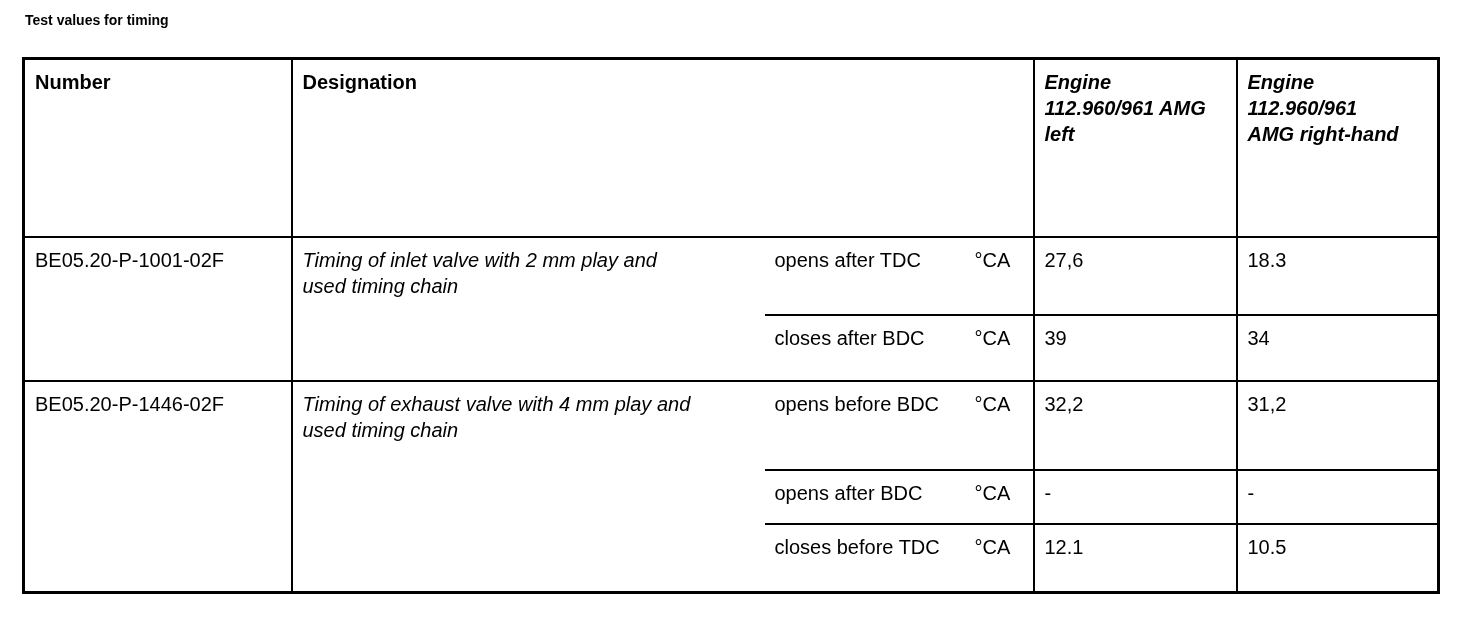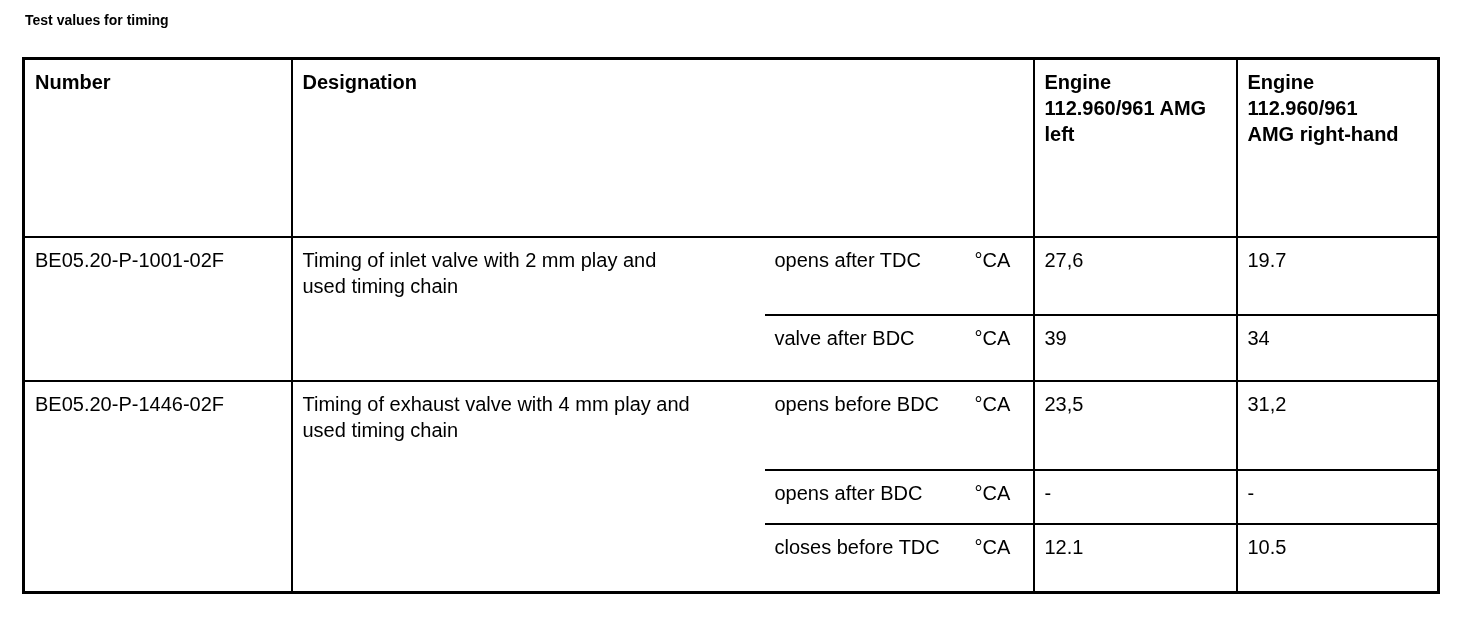--- a/index.html
+++ b/index.html
@@ -39,21 +39,21 @@
     vertical-align: top;
     text-align: left;
     padding: 9px 8px 12px 10px;
     font-size: 20px;
     line-height: 26px;
     overflow: hidden;
   }
   table.timing th {
     font-weight: bold;
   }
-  .pre { white-space: pre-line; }
+  .pre { white-space: pre-line; font-style: italic; }
   .br { border-right: 2px solid #000000; }
   tr.header-row th { border-bottom: 2px solid #000000; }
   tr.sub-row td { border-top: 2px solid #000000; }
   tr.group-start td { border-top: 2px solid #000000; }
   tr.header-row { height: 178px; }
   tr.r1a { height: 78px; }
   tr.r1b { height: 66px; }
   tr.r2a { height: 89px; }
   tr.r2b { height: 54px; }
   tr.r2c { height: 69px; }
@@ -88,37 +88,37 @@
 AMG right-hand</th>
     </tr>
 
     <tr class="r1a group-start">
       <td class="br" rowspan="2">BE05.20-P-1001-02F</td>
       <td class="pre" rowspan="2">Timing of inlet valve with 2 mm play and
 used timing chain</td>
       <td>opens after TDC</td>
       <td class="br">°CA</td>
       <td class="br val">27,6</td>
-      <td class="val">19.7</td>
+      <td class="val">18.3</td>
     </tr>
 
     <tr class="r1b sub-row">
-      <td>valve after BDC</td>
+      <td>closes after BDC</td>
       <td class="br">°CA</td>
       <td class="br val">39</td>
       <td class="val">34</td>
     </tr>
 
     <tr class="r2a group-start">
       <td class="br" rowspan="3">BE05.20-P-1446-02F</td>
       <td class="pre" rowspan="3">Timing of exhaust valve with 4 mm play and
 used timing chain</td>
       <td>opens before BDC</td>
       <td class="br">°CA</td>
-      <td class="br val">23,5</td>
+      <td class="br val">32,2</td>
       <td class="val">31,2</td>
     </tr>
 
     <tr class="r2b sub-row">
       <td>opens after BDC</td>
       <td class="br">°CA</td>
       <td class="br val">-</td>
       <td class="val">-</td>
     </tr>
 

